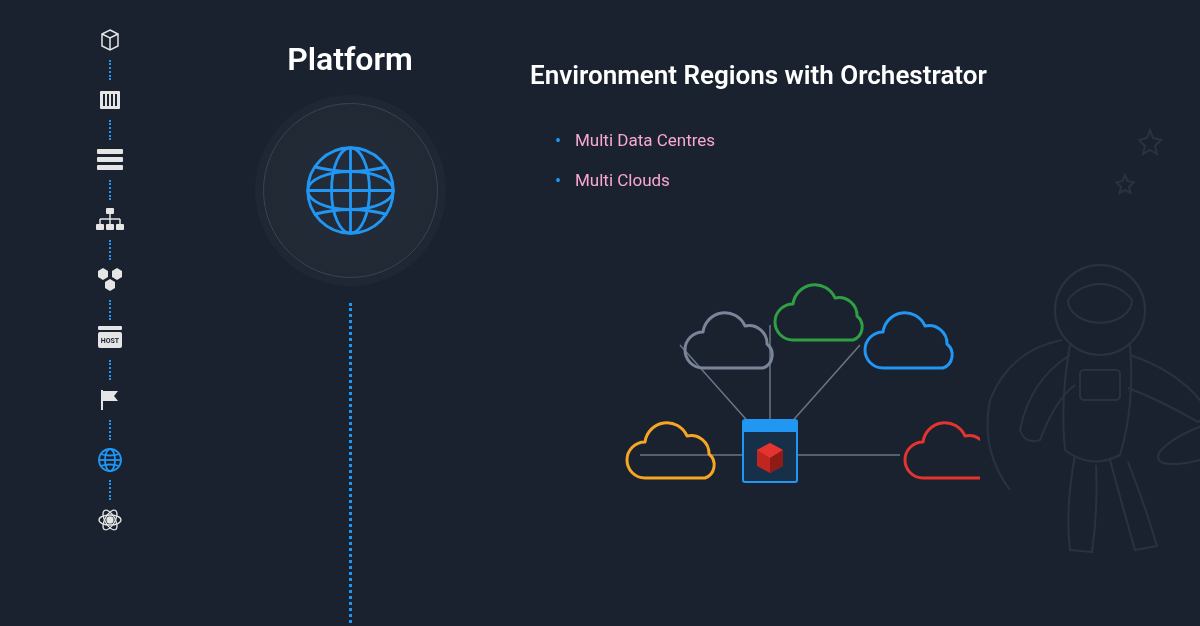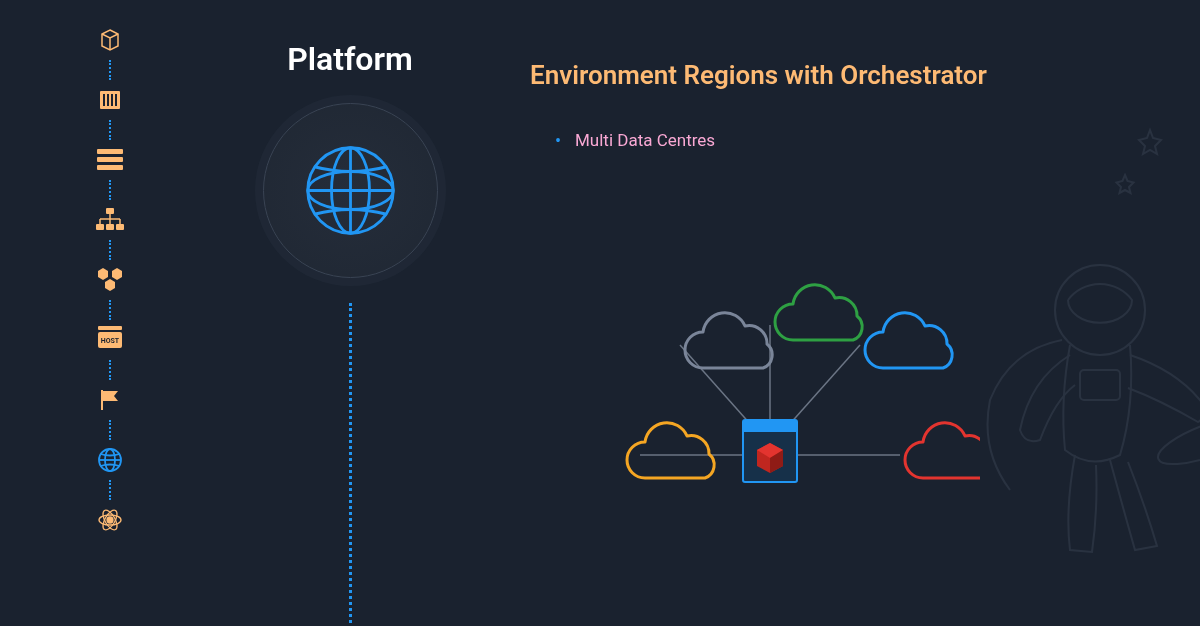--- a/index.html
+++ b/index.html
@@ -23,21 +23,21 @@
     flex-direction: column;
     align-items: center;
     gap: 0;
   }
   .sidebar-item {
     width: 40px;
     height: 40px;
     display: flex;
     align-items: center;
     justify-content: center;
-    color: #fdba74;
+    color: #e5e5e5;
   }
   .sidebar-item.active { color: #2196f3; }
   .sidebar-connector {
     width: 1px;
     height: 20px;
     border-left: 2px dotted #2196f3;
   }
 
   
   .platform-area {
@@ -76,21 +76,21 @@
   
   .content-area {
     position: absolute;
     left: 530px;
     top: 60px;
     width: 600px;
   }
   .content-title {
     font-size: 26px;
     font-weight: 600;
-    color: #fdba74;
+    color: #ffffff;
     margin-bottom: 40px;
   }
   .bullet-list {
     list-style: none;
     padding-left: 25px;
   }
   .bullet-list li {
     position: relative;
     font-size: 17px;
     color: #f9a8d4;
@@ -223,20 +223,21 @@
       <path d="M12 75 Q50 65 88 75"></path>
     </svg>
   </div>
   <div class="dotted-line-down"></div>
 </div>
 
 <div class="content-area">
   <div class="content-title">Environment Regions with Orchestrator</div>
   <ul class="bullet-list">
     <li>Multi Data Centres</li>
+    <li>Multi Clouds</li>
   </ul>
 </div>
 
 <div class="diagram">
   <svg width="420" height="300" viewBox="0 0 420 300">
 
     <line x1="120" y1="65" x2="200" y2="155" stroke="#6b7585" stroke-width="1.5"></line>
     <line x1="210" y1="45" x2="210" y2="155" stroke="#6b7585" stroke-width="1.5"></line>
     <line x1="300" y1="65" x2="220" y2="155" stroke="#6b7585" stroke-width="1.5"></line>
     <line x1="80" y1="175" x2="185" y2="175" stroke="#6b7585" stroke-width="1.5"></line>

